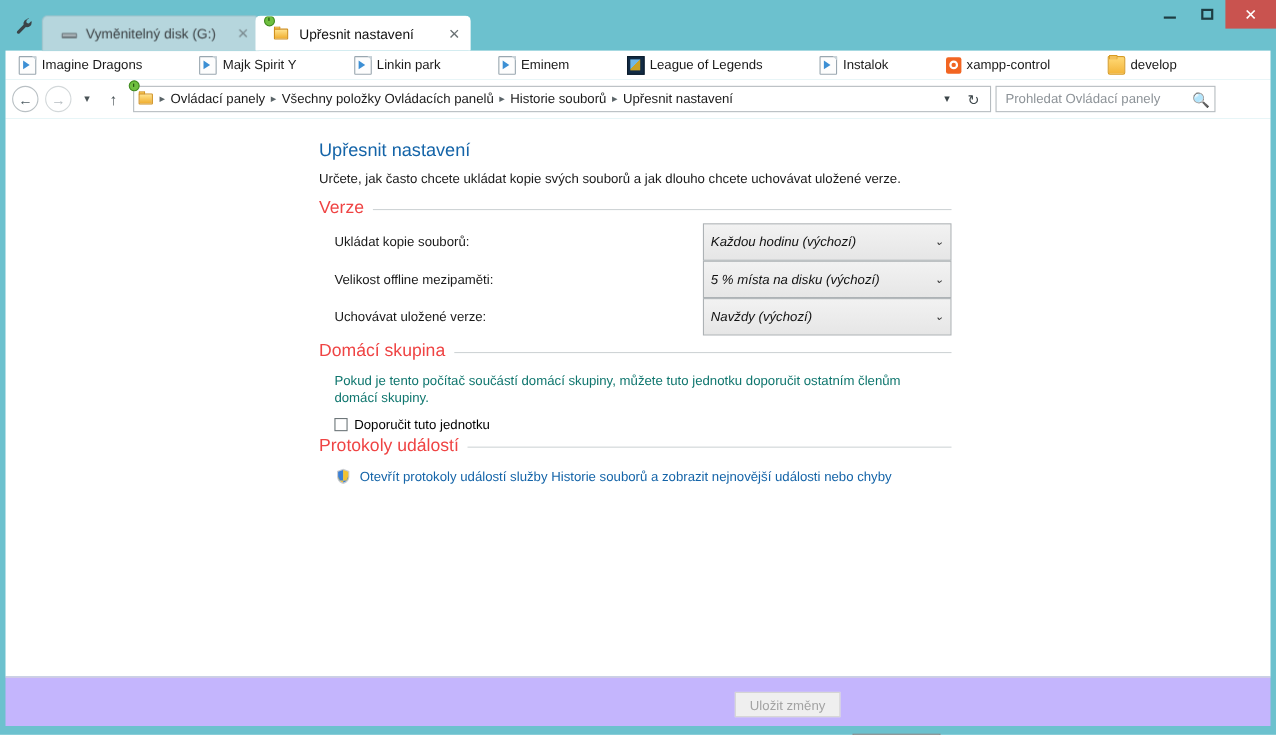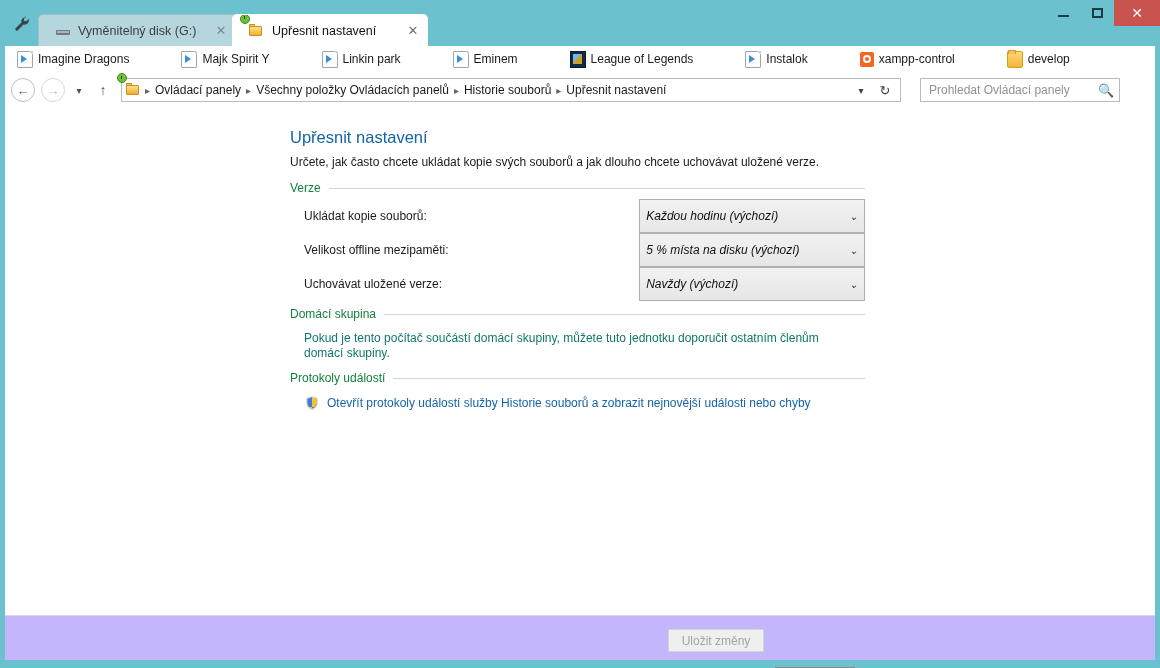--- a/index.html
+++ b/index.html
@@ -252,21 +252,21 @@
     display: flex; align-items: center; justify-content: center;
     color: #3b4448; font-size: 10px;
   }
   #crumb-refresh {
     position: absolute; right: 4px; top: 0;
     width: 22px; height: 22px;
     display: flex; align-items: center; justify-content: center;
     color: #3b4448; font-size: 13px;
   }
   #searchbox {
-    margin-left: 19px;
+    margin-left: 4px;
     width: 200px; height: 24px;
     border: 1px solid #b6bcc0;
     box-sizing: border-box;
     display: flex; align-items: center;
     padding: 0 4px 0 8px;
     background: #fff;
   }
   #searchbox .ph { flex: 1 1 auto; color: #8d9398; font-size: 12px; }
   #searchbox .mag { color: #4a5357; font-size: 13px; }
 
@@ -293,22 +293,22 @@
     font-size: 12px;
     color: #1a1a1a;
     margin-bottom: 12px;
   }
   .group {
     margin-bottom: 4px;
   }
   .group-head {
     display: flex;
     align-items: center;
-    color: #15803d;
-    font-size: 12px;
+    color: #ef4444;
+    font-size: 16px;
     margin-bottom: 10px;
     justify-content: flex-end;
   }
   .group-head .ghl {
     flex: 1 1 auto;
     height: 1px;
     background: #cfd4d6;
     margin-left: 8px;
   }
   .row {
@@ -604,20 +604,24 @@
         </div>
 
       </div>
 
       <div class="group">
         <div class="group-head">
           <span>Domácí skupina</span>
           <span class="ghl"></span>
         </div>
         <div class="para">Pokud je tento počítač součástí domácí skupiny, můžete tuto jednotku doporučit ostatním členům domácí skupiny.</div>
+        <div class="checkrow">
+          <span class="cbox"></span>
+          <span class="cblabel">Doporučit tuto jednotku</span>
+        </div>
       </div>
 
       <div class="group">
         <div class="group-head">
           <span>Protokoly událostí</span>
           <span class="ghl"></span>
         </div>
         <div class="shieldrow">
           <span class="shield">
             <svg class="shield-svg" width="16" height="16" viewBox="0 0 16 16">

